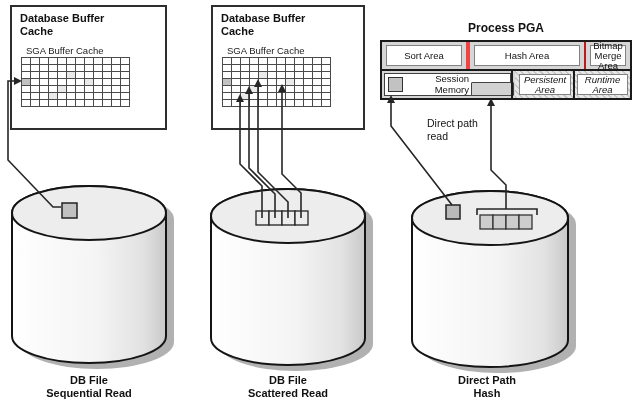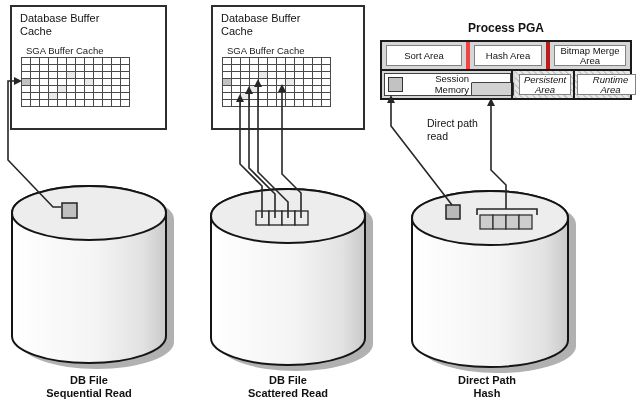--- a/index.html
+++ b/index.html
@@ -3,43 +3,43 @@
 <meta charset="utf-8">
 <style>
   html,body{margin:0;padding:0;background:#fff;}
   .stage{
     position:relative;width:638px;height:410px;background:#fff;overflow:hidden;
     font-family:"Liberation Sans", sans-serif;color:#111;
   }
   .layer{position:absolute;left:0;top:0;width:638px;height:410px;pointer-events:none;}
   
   .dbc-box{position:absolute;border:2px solid #2e2e2e;background:#fff;}
-  .dbc-title{position:absolute;left:8px;top:5px;width:108px;font-size:11px;line-height:13px;font-weight:normal;color:#111;}
+  .dbc-title{position:absolute;left:8px;top:5px;width:108px;font-size:11px;line-height:13px;font-weight:bold;color:#111;}
   .sga-label{position:absolute;left:14px;top:38px;width:110px;font-size:9.5px;color:#222;white-space:nowrap;}
   .sga-grid{position:absolute;left:9px;top:50px;display:grid;grid-template-columns:repeat(12,9px);grid-template-rows:repeat(7,7px);border-top:1px solid #4a4a4a;border-left:1px solid #4a4a4a;width:max-content;background:#fff;}
   .gcell{border-right:1px solid #4a4a4a;border-bottom:1px solid #4a4a4a;background:#fff;}
   
   .pga-title{position:absolute;left:445px;top:21px;width:122px;text-align:center;font-weight:bold;font-size:12px;}
   .pga-box{position:absolute;left:380px;top:40px;width:248px;height:56px;border:2px solid #1a1a1a;background:#d6d6d6;}
   .pga-row1{position:absolute;left:0;top:0;width:248px;height:27px;display:flex;border-bottom:2px solid #1a1a1a;box-sizing:content-box;}
   .pga-sec{position:relative;height:27px;}
   .pga-sec.s1{width:84px;border-right:4px solid #ef4444;}
-  .pga-sec.s2{width:76px;border-right:4px solid #b91c1c;}
+  .pga-sec.s2{width:76px;border-right:2px solid #b91c1c;padding-left:38px;}
   .pga-sec.s3{flex:1;}
   .pga-cell{position:absolute;left:4px;right:4px;top:3px;bottom:3px;background:#fff;border:1px solid #828282;display:flex;align-items:center;justify-content:center;text-align:center;font-size:9.5px;line-height:10px;color:#111;}
   .pga-row2{position:absolute;left:0;top:29px;width:248px;height:27px;}
   .pga-session{position:absolute;left:2px;top:2px;width:125px;height:21px;background:#fff;border:1px solid #404040;}
   .mini-square{position:absolute;left:3px;top:3px;width:13px;height:13px;background:#c2c2c2;border:1.5px solid #333;}
   .session-label{position:absolute;left:22px;top:0px;width:62px;text-align:right;font-size:9.5px;line-height:10.5px;color:#111;}
   .mini-rect{position:absolute;left:86px;top:8px;width:41px;height:12px;background:#d2d2d2;border:1.5px solid #444;border-radius:1px;}
   .vdiv{position:absolute;top:0;width:2px;height:27px;background:#1a1a1a;}
   .pga-hatch{position:absolute;left:133px;top:0;right:0;height:27px;background:repeating-linear-gradient(45deg,#c7c7c7 0px,#c7c7c7 1.5px,#e7e7e7 1.5px,#e7e7e7 4.5px);font-style:italic;}
   .hatch-cell{position:absolute;top:3px;height:19px;background:#fff;border:1px solid #828282;display:flex;align-items:center;justify-content:center;text-align:center;font-size:9.5px;line-height:10px;}
   .hatch-cell.p{left:4px;width:50px;}
-  .hatch-cell.r{left:62px;width:49px;padding-left:8px;}
+  .hatch-cell.r{left:62px;width:49px;}
   .hdiv{position:absolute;left:58px;top:0;width:2px;height:27px;background:#1a1a1a;}
   
   .dp-label{position:absolute;left:427px;top:117px;width:64px;font-size:10.5px;line-height:12.5px;color:#111;}
   .disk-label{position:absolute;width:170px;text-align:center;font-weight:bold;font-size:11px;line-height:13px;color:#111;}
 </style>
 </head>
 <body>
 
 <div class="stage">
 

